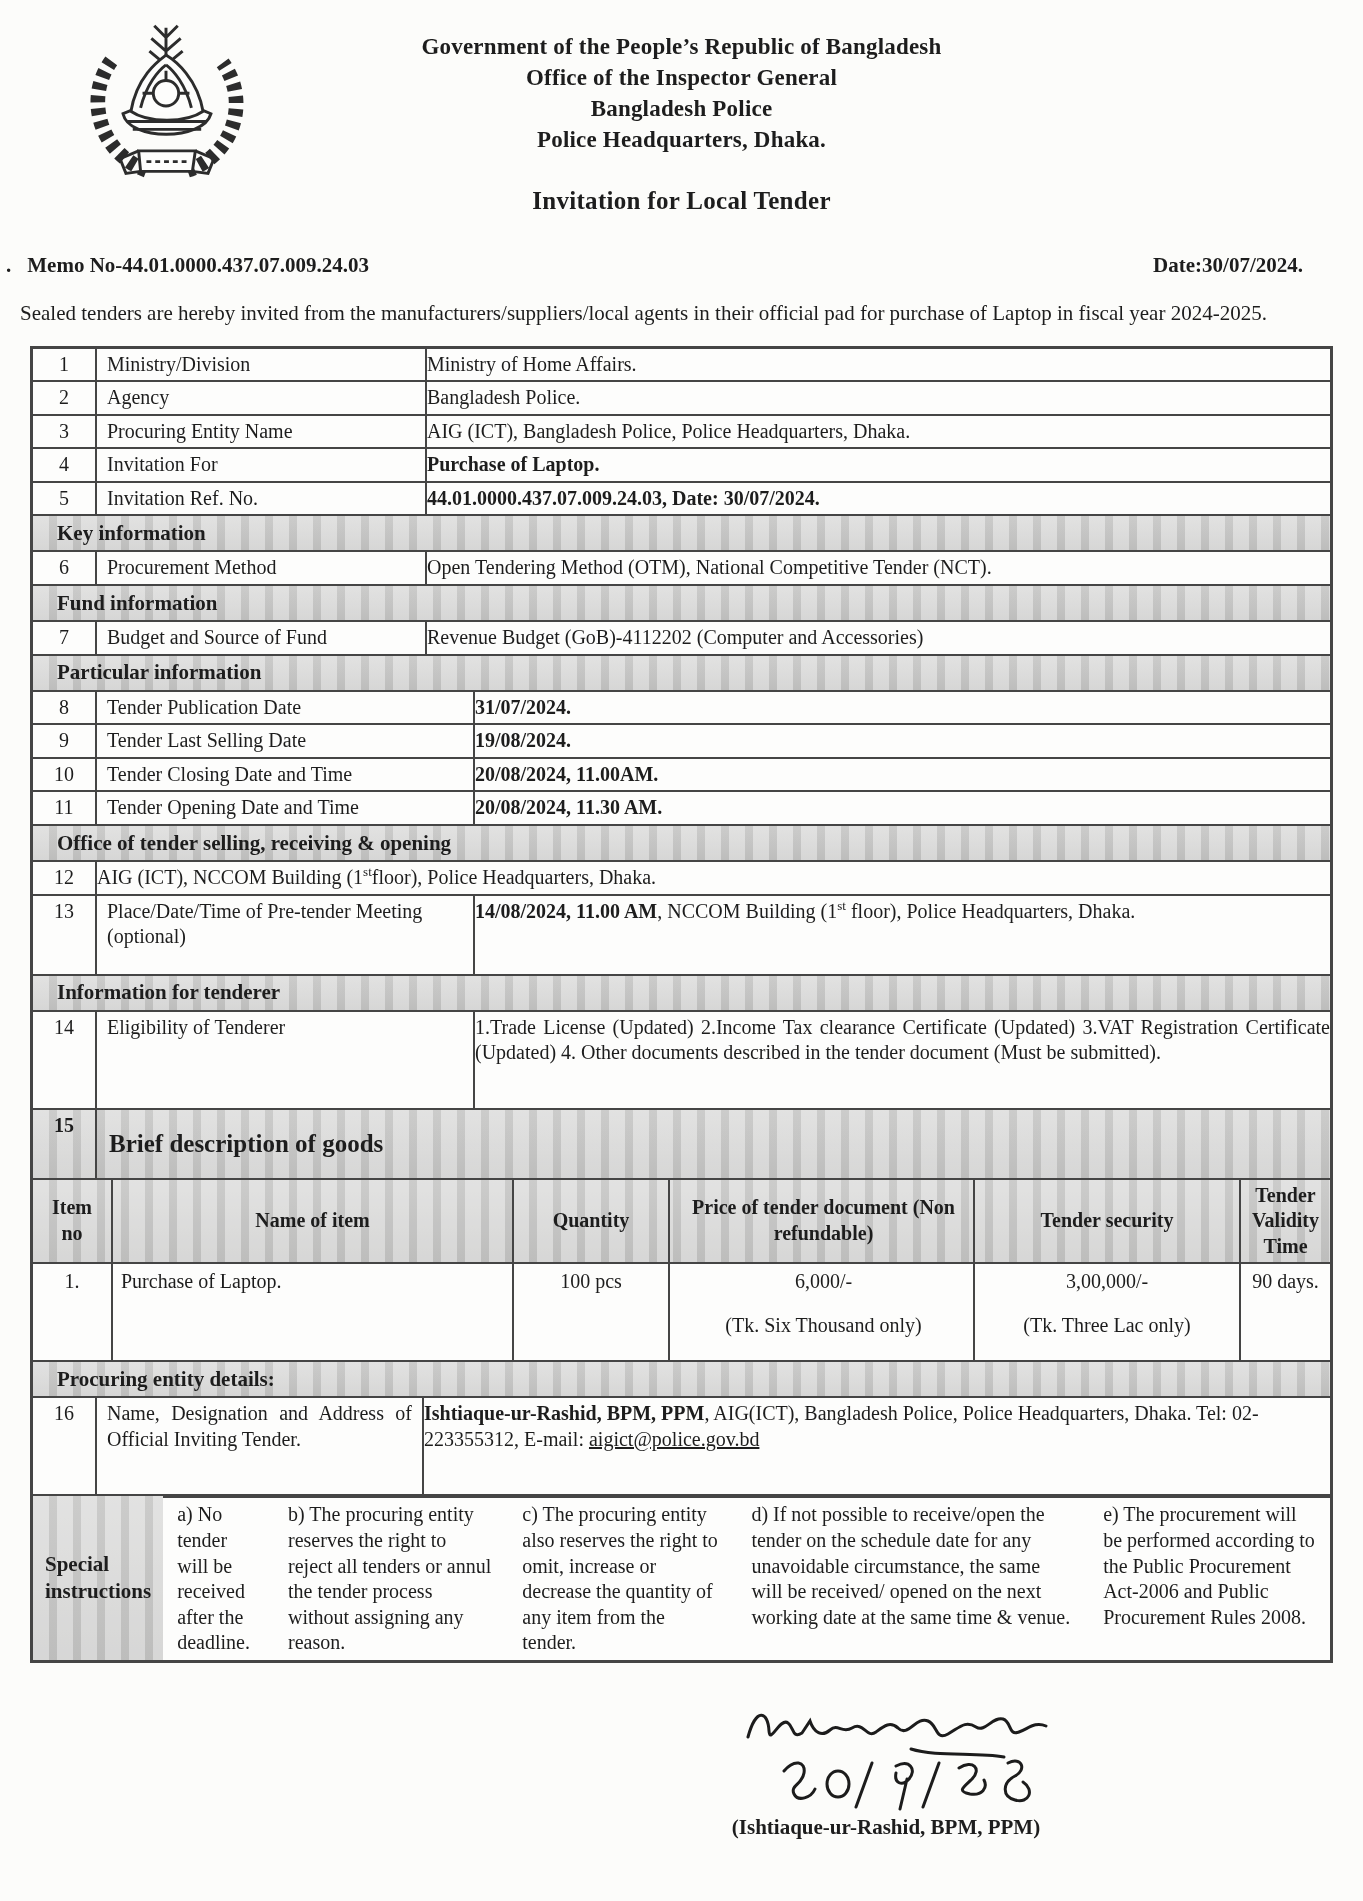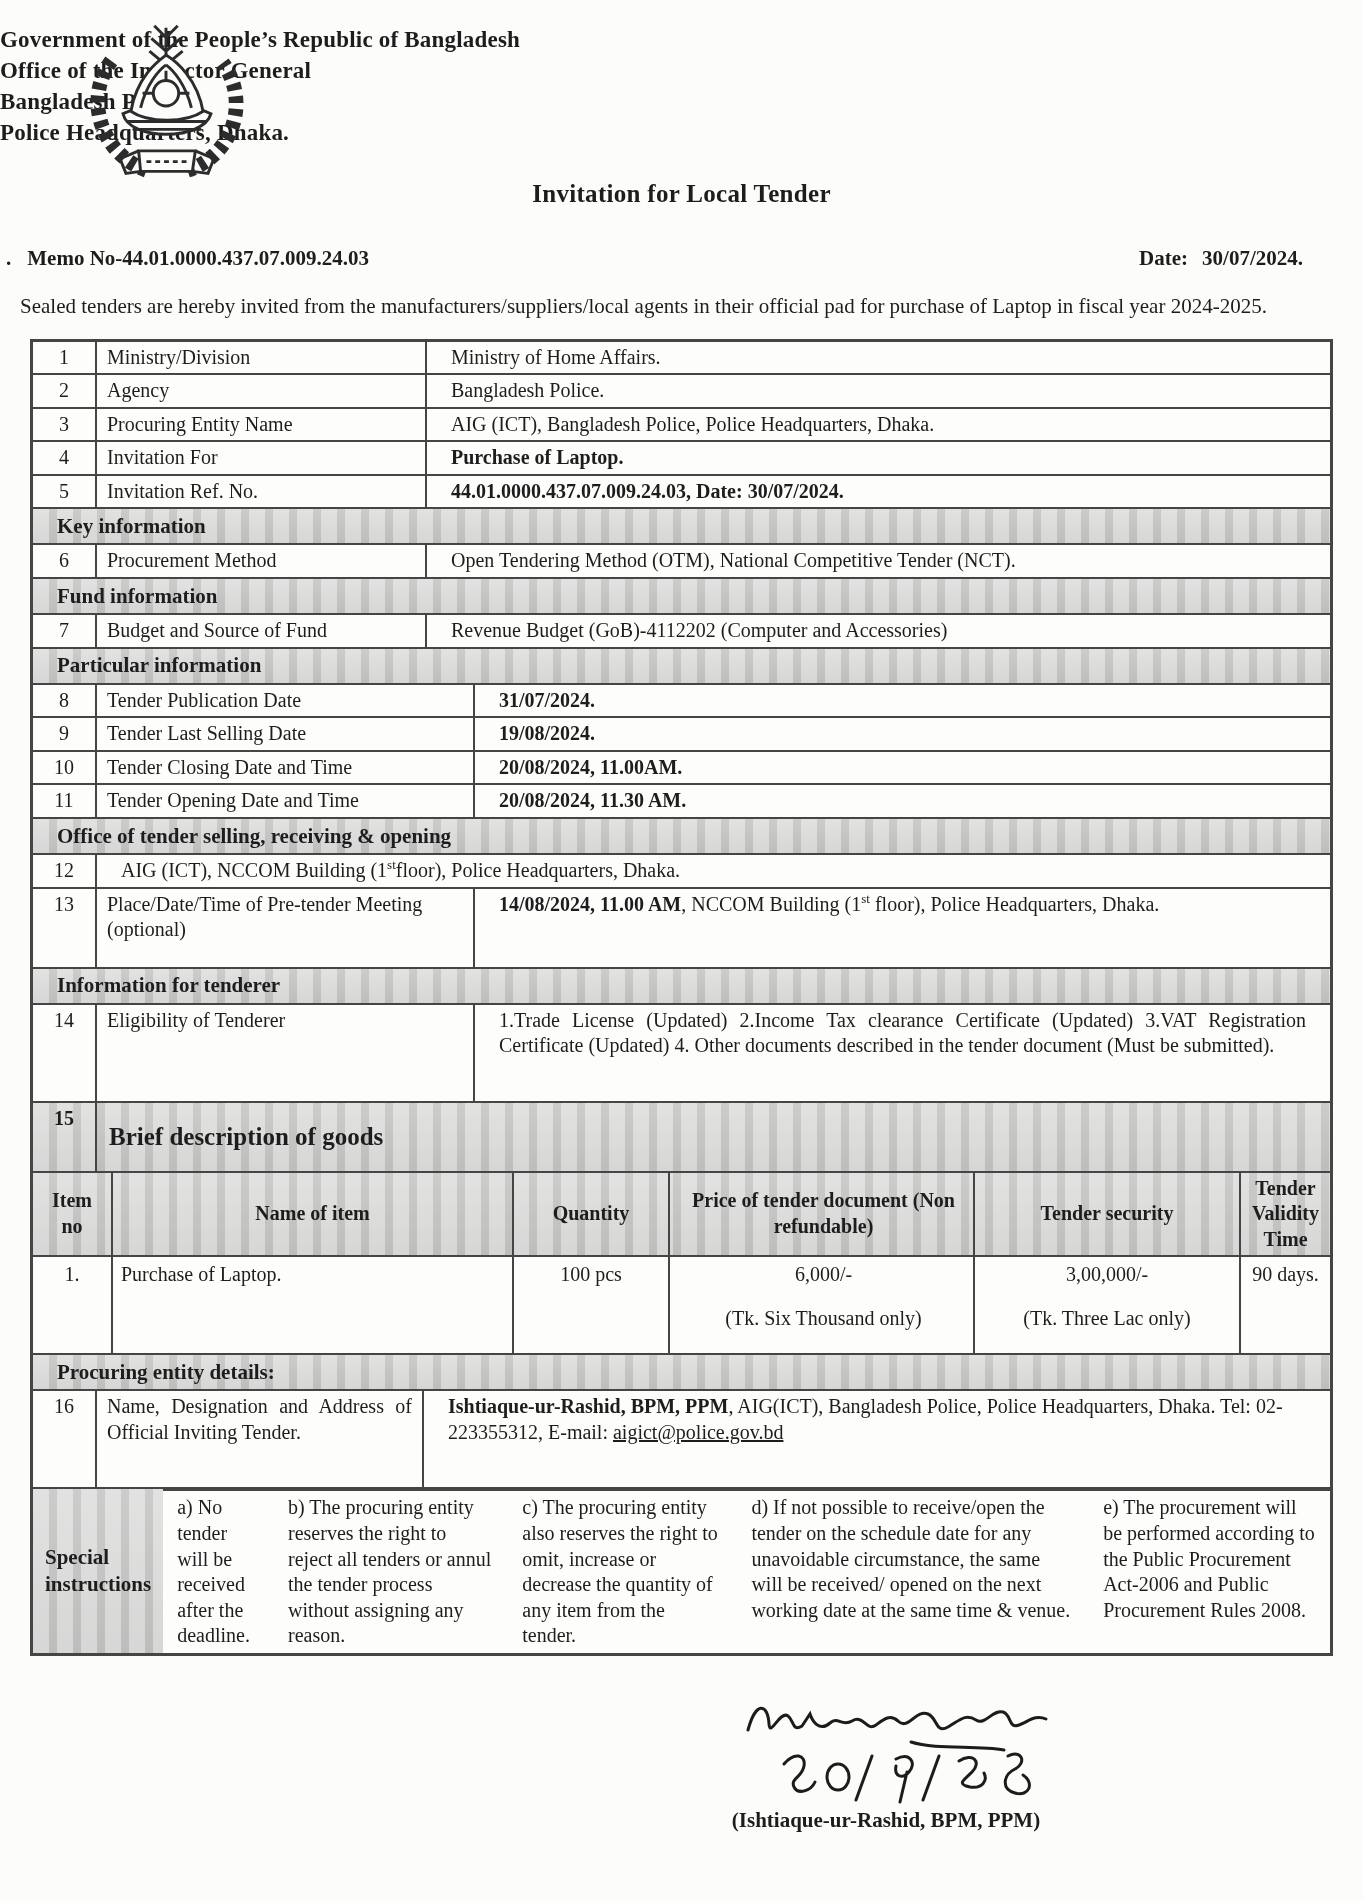--- a/index.html
+++ b/index.html
@@ -2,34 +2,34 @@
 <html><head>
 <meta charset="utf-8">
 <style>
   html,body{margin:0;padding:0;}
   body{
     width:1363px;height:1901px;position:relative;overflow:hidden;
     background:#fcfcfa;color:#1d1d1d;
     font-family:"Liberation Serif", serif;
   }
   .emblem{position:absolute;left:68px;top:16px;width:196px;height:172px;}
-  .hdr{text-align:left;padding-top:24px;}
+  .hdr{text-align:center;padding-top:31px;}
   .hdr .l{font-weight:700;font-size:23px;line-height:31px;letter-spacing:.2px;}
   .doc-title{font-weight:700;font-size:25px;margin-top:32px;text-align:center;letter-spacing:.3px;}
   .memoline{display:flex;justify-content:space-between;margin:38px 26px 0 6px;font-weight:700;font-size:21px;}
   .memo-left{display:flex;gap:16px;align-items:baseline;}
-  .date-right{display:flex;gap:14px;padding-right:34px;}
+  .date-right{display:flex;padding-right:34px;}
   .intro{margin:20px 22px 0 20px;font-size:21px;line-height:1.5;text-align:justify;}
 
   .doc-table{margin:16px 30px 0 30px;border:3px solid #454545;font-size:20px;line-height:1.28;}
   .tr{display:flex;align-items:stretch;border-top:2px solid #454545;background:#fdfdfc;}
   .doc-table > .tr:first-child{border-top:none;}
   .cnum{flex:0 0 62px;border-right:2px solid #454545;display:flex;justify-content:center;padding-top:3px;}
   .clabel{flex:0 0 308px;border-right:2px solid #454545;padding:3px 10px;}
-  .cvalue{flex:1 1 auto;padding:3px 24px;min-width:0;}
+  .cvalue{flex:1 1 auto;padding:3px 0;min-width:0;}
   .wB .clabel{flex-basis:356px;}
   .wC .clabel{flex-basis:305px;}
   .h27{min-height:27px}.h30{min-height:31px}.h78{min-height:78px}.h96{min-height:96px}
   .bv{font-weight:700;}
   .jst{text-align:justify;}
   .sup{font-size:13px;vertical-align:super;line-height:1;}
   .shade{
     background:
       repeating-linear-gradient(90deg, rgba(255,255,255,.28) 0 16px, rgba(0,0,0,.05) 16px 24px),
       linear-gradient(180deg,#d7d7d6,#c7c7c6);

